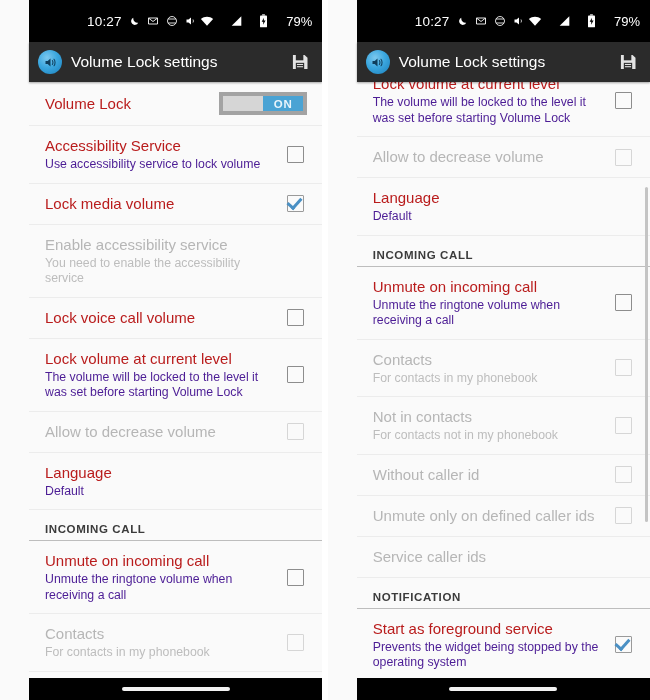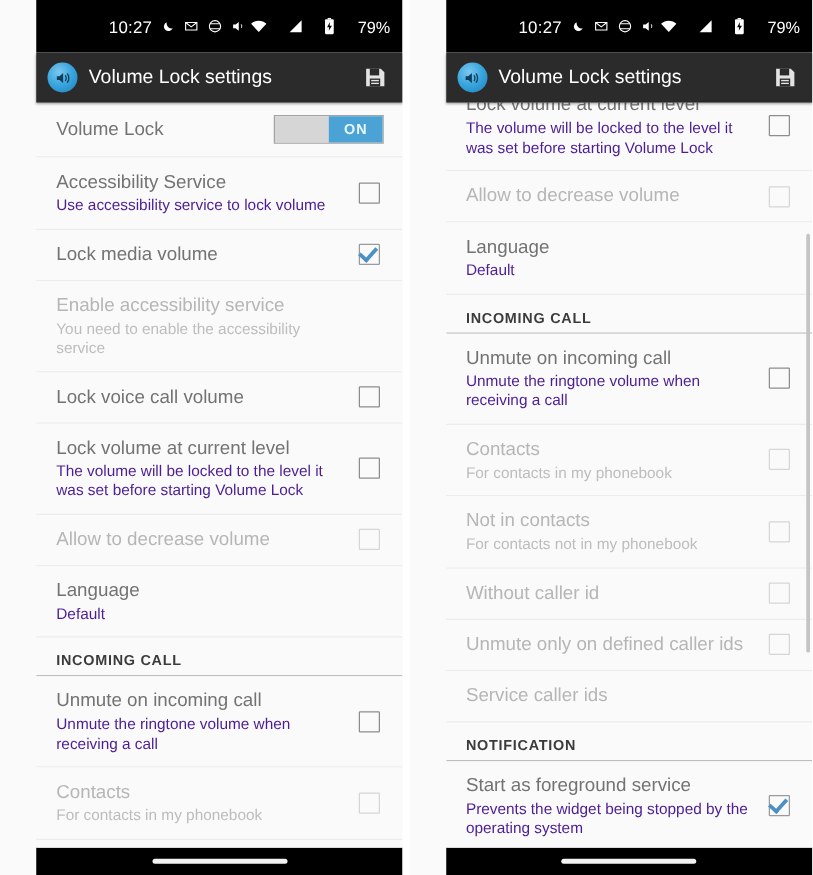--- a/index.html
+++ b/index.html
@@ -70,21 +70,21 @@
   .row{
     position:relative;
     padding:10px 14px 10px 16px;
     display:flex;align-items:center;
     background:#fafafa;
     border-bottom:1px solid #ececec;
     box-sizing:border-box;
   }
   .row-texts{flex:1 1 auto;min-width:0;padding-right:10px;}
   .row-title{
-    font-size:15px;color:#737373;line-height:20px;
+    font-size:15px;color:#b91c1c;line-height:20px;
     font-weight:400;
   }
   .row-sub{
     font-size:12.3px;color:#4c1d95;line-height:15.5px;margin-top:1px;
   }
   .row.disabled .row-title{color:#b6b6b6;}
   .row.disabled .row-sub{color:#bdbdbd;}
 
   .row-ctrl{flex:0 0 auto;width:26px;display:flex;justify-content:center;align-items:center;}
 
@@ -99,21 +99,21 @@
   .cb.on:after{
     content:"";position:absolute;
     left:2.5px;top:-1px;width:6px;height:11px;
     border:solid #4a90c4;border-width:0 3px 3px 0;
     transform:rotate(42deg);
   }
 
   
   .switch{
     width:88px;height:23px;display:flex;align-items:stretch;
-    border:1px solid #a3a3a3;box-sizing:border-box;
+    border:4px solid #a3a3a3;box-sizing:border-box;
   }
   .switch .off-half{flex:1 1 50%;background:#d6d6d6;}
   .switch .on-half{
     flex:1 1 50%;background:#4aa3d4;
     display:flex;align-items:center;justify-content:center;
     color:#e9f4fb;font-size:11.5px;letter-spacing:1px;font-weight:700;
   }
 
   
   .section{

